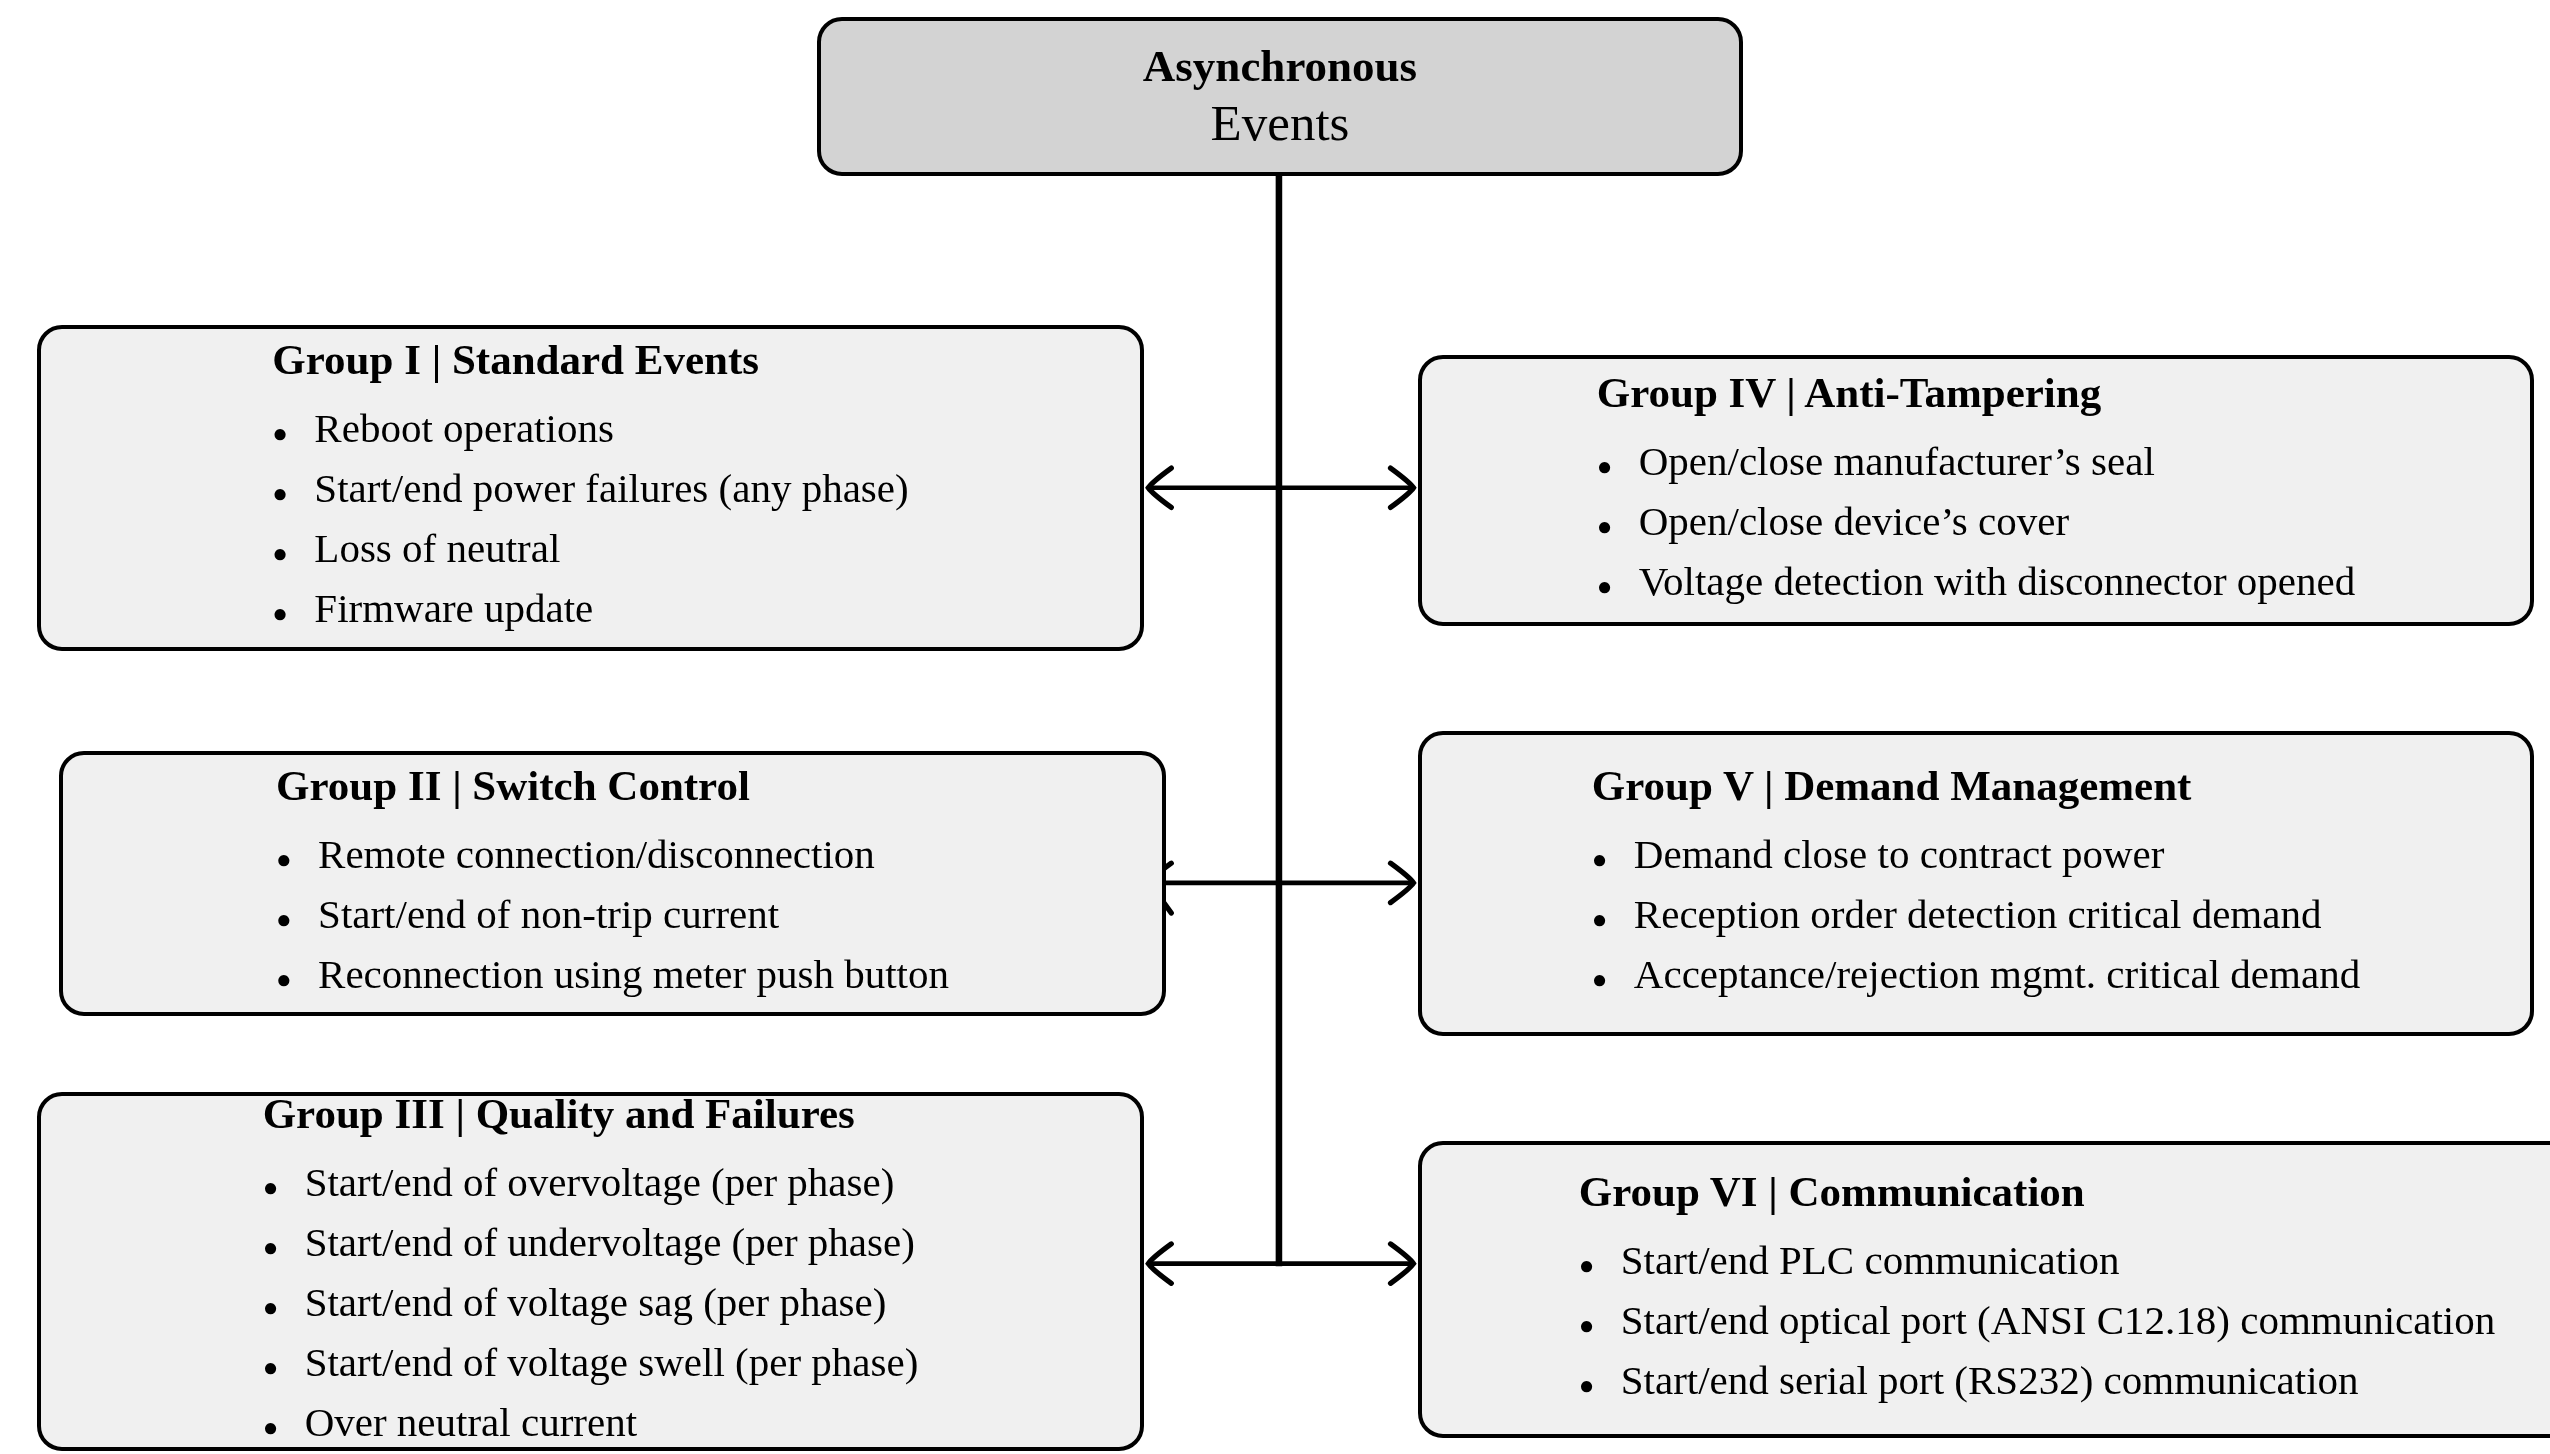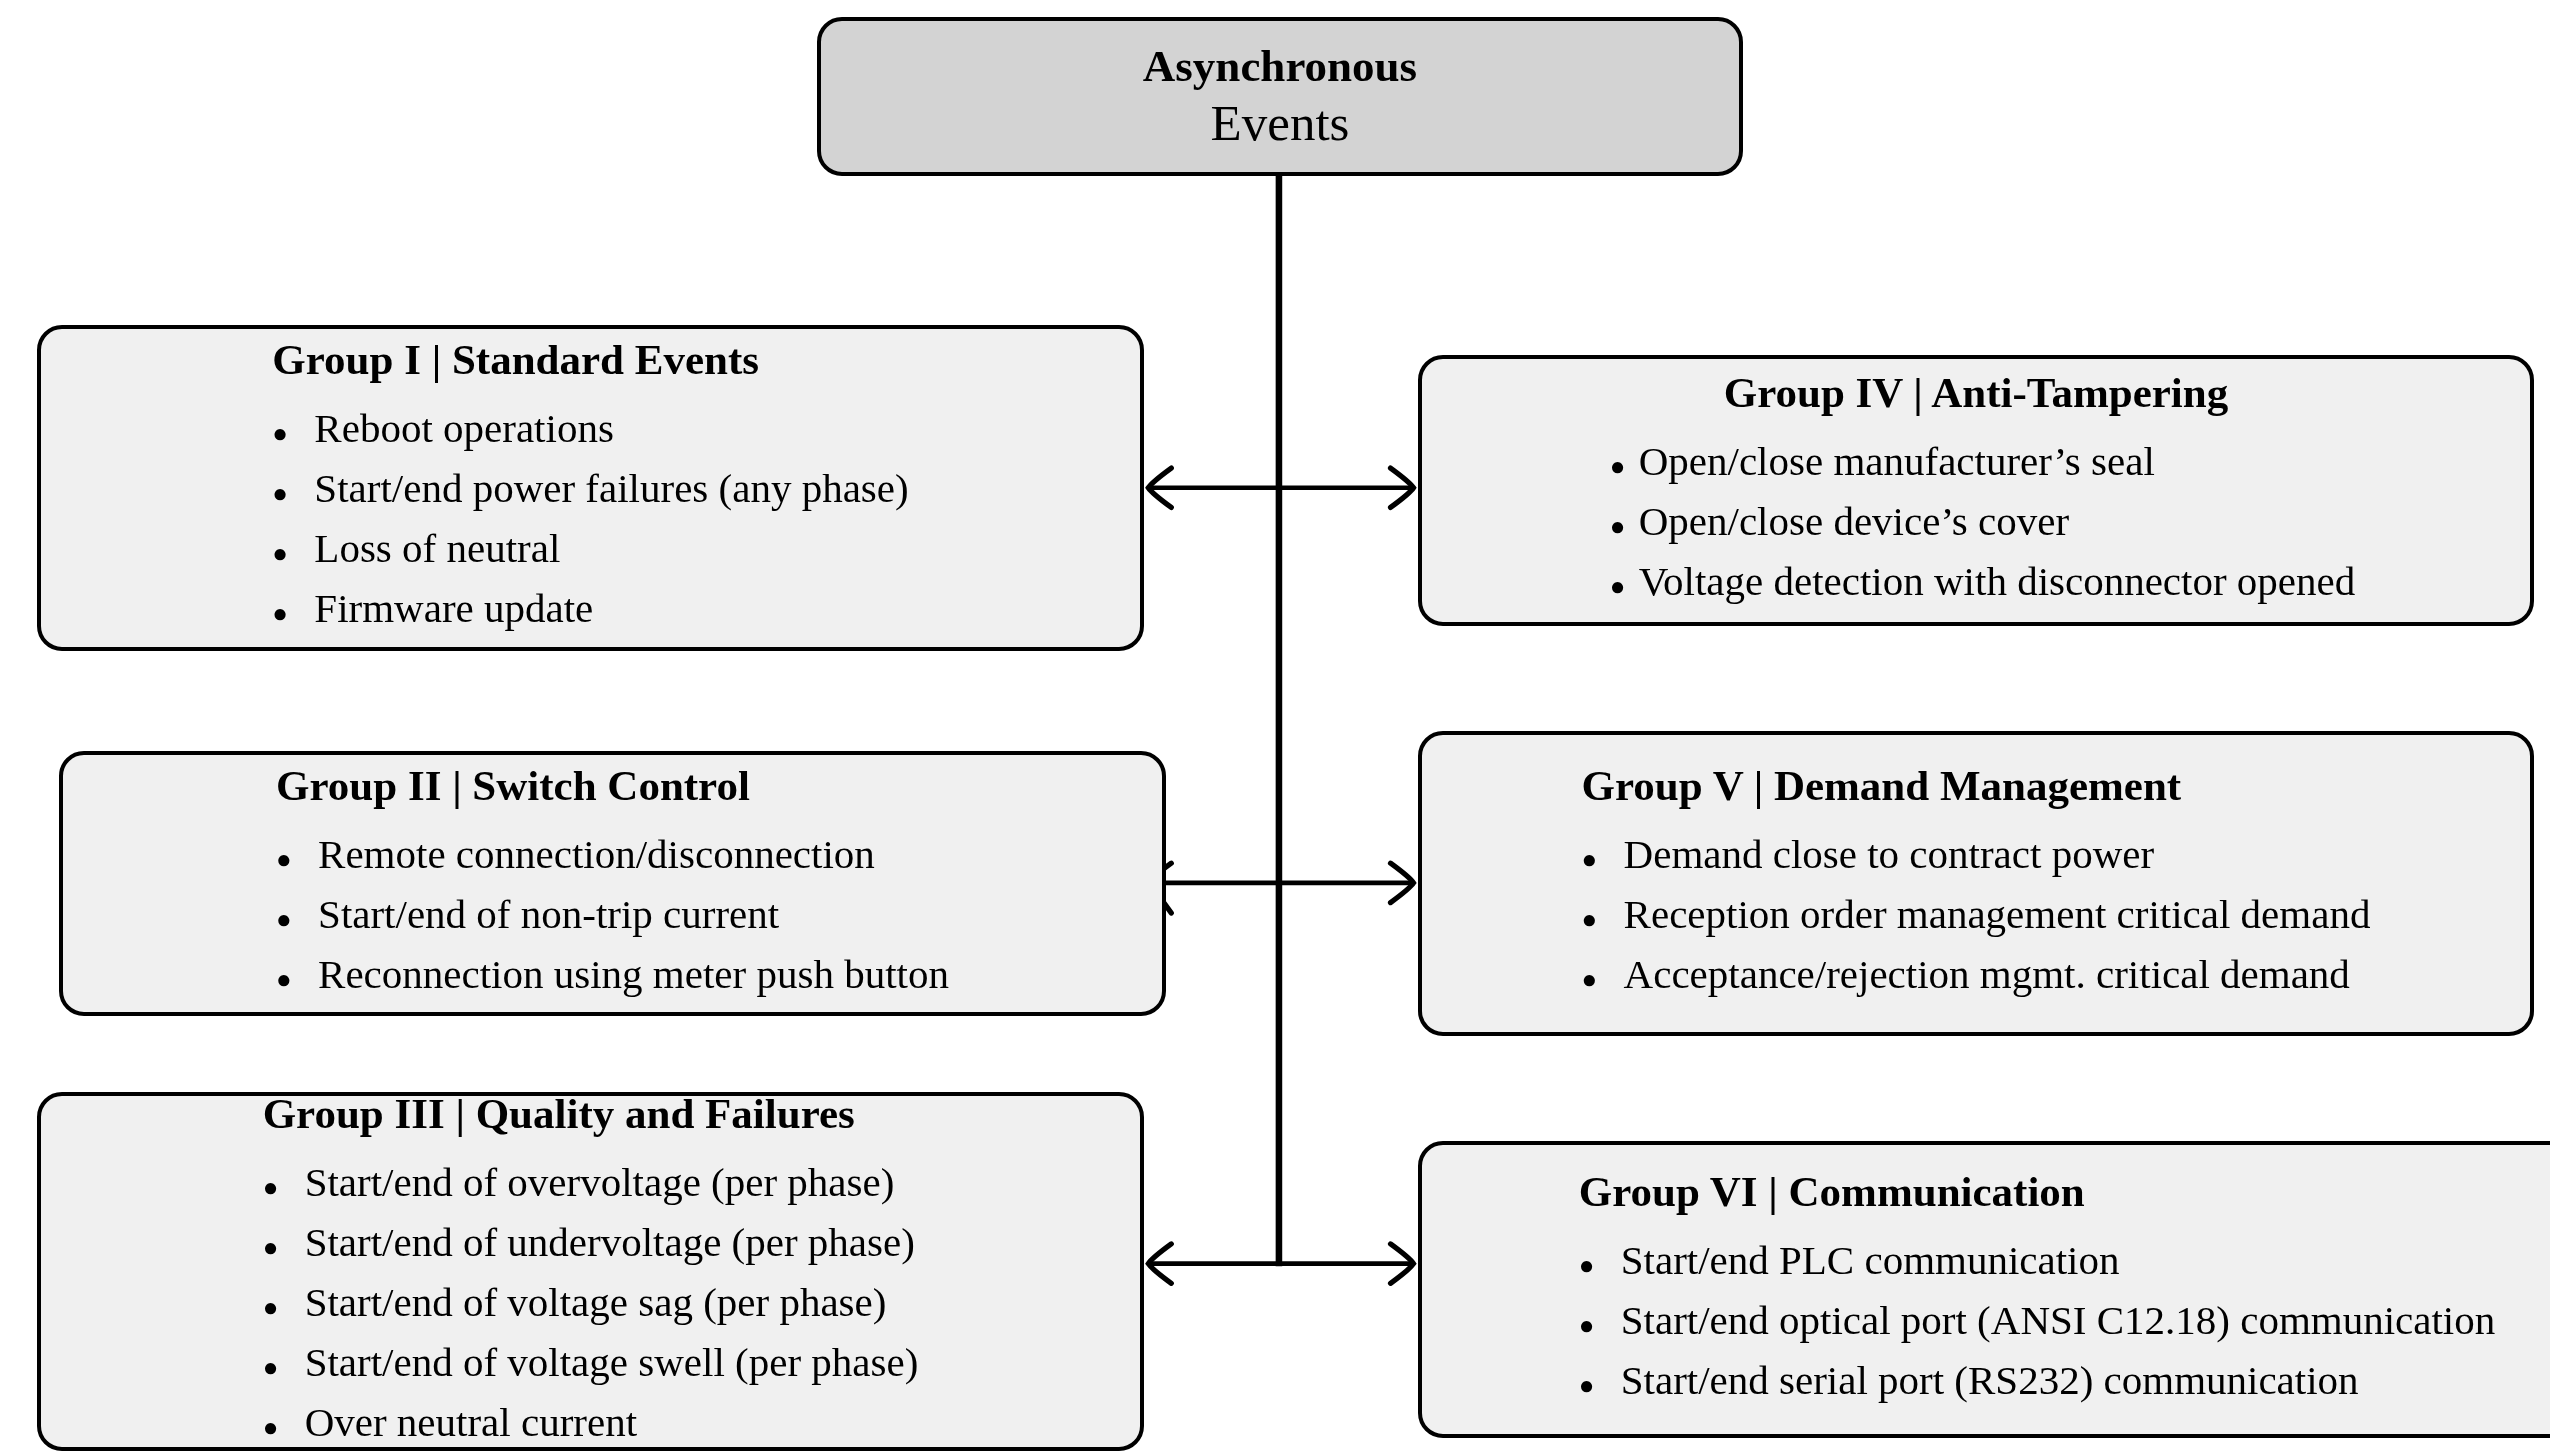--- a/index.html
+++ b/index.html
@@ -163,21 +163,21 @@
             <span>Start/end of voltage swell (per phase)</span>
           </li>
         <li>
             <span class="bullet">●</span>
             <span>Over neutral current</span>
           </li>
       </ul>
     </div>
   </div>
 
-  <div class="box group-box" style="left:1418px;top:355px;width:1116px;height:271px;text-align:center;">
+  <div class="box group-box" style="left:1418px;top:355px;width:1116px;height:271px;">
     <div class="group-inner">
       <div class="gtitle">Group IV | Anti-Tampering</div>
       <ul class="items">
         <li>
             <span class="bullet">●</span>
             <span>Open/close manufacturer’s seal</span>
           </li>
         <li>
             <span class="bullet">●</span>
             <span>Open/close device’s cover</span>
@@ -193,21 +193,21 @@
   <div class="box group-box" style="left:1418px;top:731px;width:1116px;height:305px;">
     <div class="group-inner">
       <div class="gtitle">Group V | Demand Management</div>
       <ul class="items">
         <li>
             <span class="bullet">●</span>
             <span>Demand close to contract power</span>
           </li>
         <li>
             <span class="bullet">●</span>
-            <span>Reception order management critical demand</span>
+            <span>Reception order detection critical demand</span>
           </li>
         <li>
             <span class="bullet">●</span>
             <span>Acceptance/rejection mgmt. critical demand</span>
           </li>
       </ul>
     </div>
   </div>
 
   <div class="box group-box" style="left:1418px;top:1141px;width:1238px;height:297px;">

